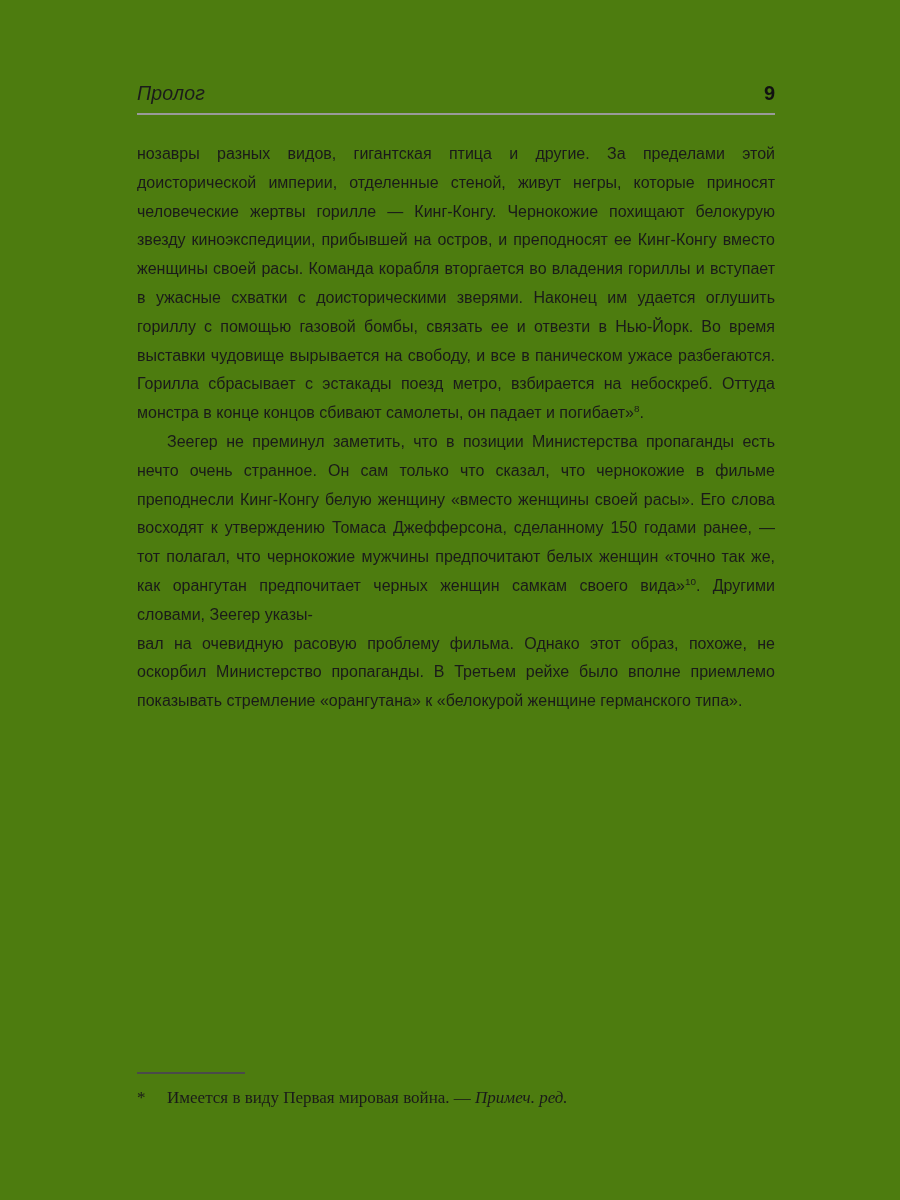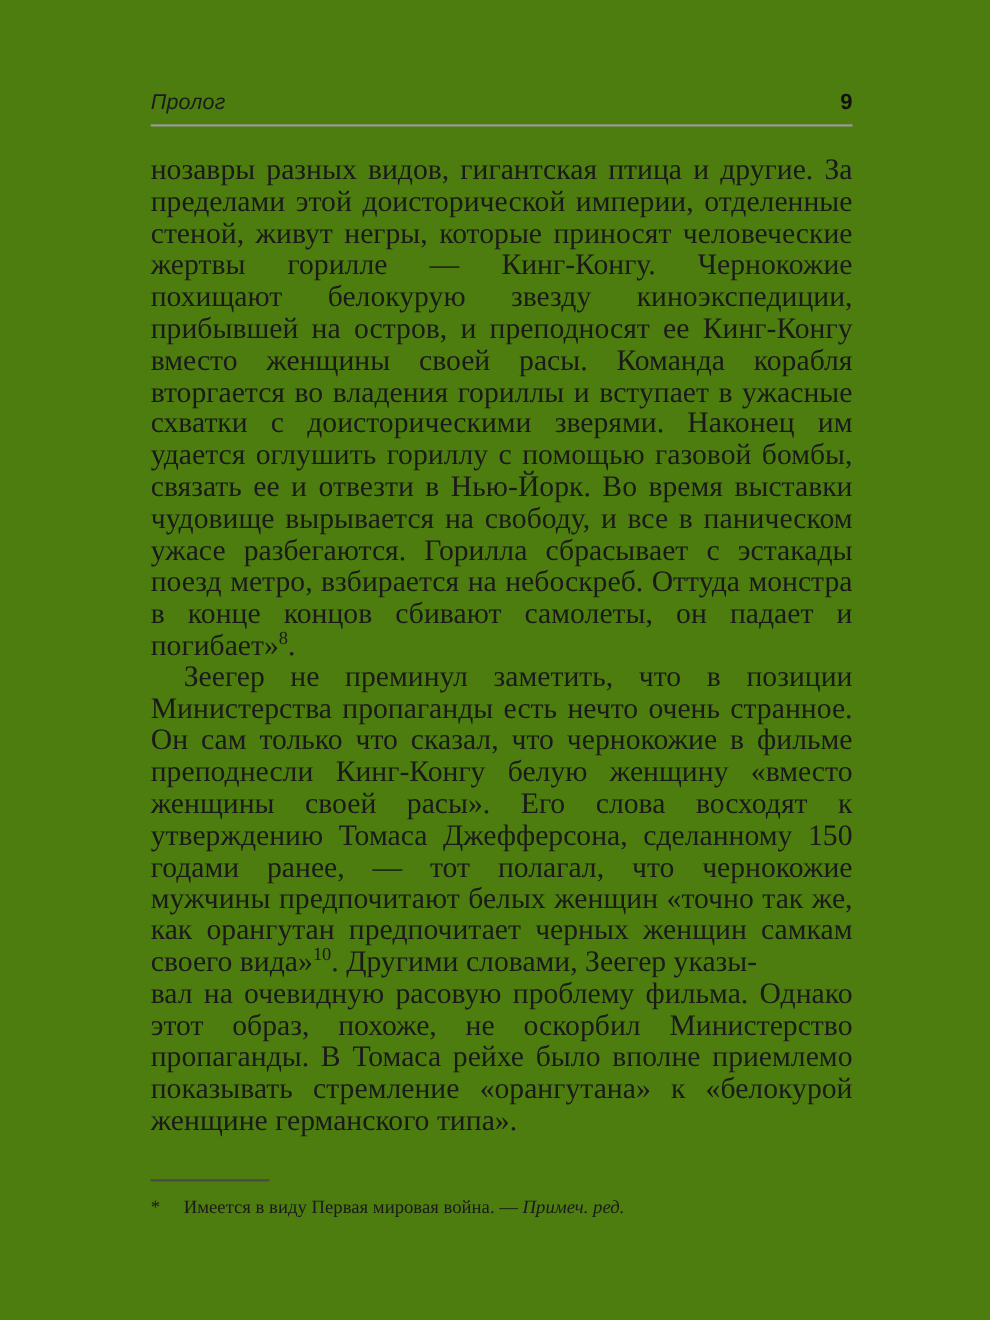--- a/index.html
+++ b/index.html
@@ -49,22 +49,22 @@
   }
 
   
   .textblock {
     position: absolute;
     left: 137px;
     top: 140px;
     width: 638px;
   }
   .para {
-    font-family: Liberation Serif, serif;
-    font-size: 27px;
+    font-family: Liberation Sans, sans-serif;
+    font-size: 16px;
     line-height: 28.8px;
     color: #1a1a1a;
     text-align: justify;
     text-justify: inter-word;
     margin: 0;
     hyphens: manual;
     -webkit-hyphens: manual;
   }
   .para + .para {
     text-indent: 30px;
@@ -117,21 +117,21 @@
   </div>
   <div class="head-rule"></div>
 
   <div class="textblock">
 
     <p class="para"><span>нозавры разных видов, гигантская птица и другие. За пределами этой доисторической империи, отделенные стеной, живут негры, которые приносят человеческие жертвы горилле — Кинг-Конгу. Чернокожие похищают белокурую звезду киноэкспедиции, прибывшей на остров, и преподносят ее Кинг-Конгу вместо женщины своей расы. Команда корабля вторгается во владения гориллы и вступает в ужасные схватки с доисторическими зверями. Наконец им удается оглушить гориллу с помощью газовой бомбы, связать ее и отвезти в Нью-Йорк. Во время выставки чудовище вырывается на свободу, и все в паническом ужасе разбегаются. Горилла сбрасывает с эстакады поезд метро, взбирается на небоскреб. Оттуда монстра в конце концов сбивают самолеты, он падает и погибает»</span><sup>8</sup><span>.</span></p>
 
 
     <p class="para"><span>Зеегер не преминул заметить, что в позиции Министерства пропаганды есть нечто очень странное. Он сам только что сказал, что чернокожие в фильме преподнесли Кинг-Конгу белую женщину «вместо женщины своей расы». Его слова восходят к утверждению Томаса Джефферсона, сделанному 150 годами ранее, — тот полагал, что чернокожие мужчины предпочитают белых женщин «точно так же, как орангутан предпочитает черных женщин самкам своего вида»</span><sup>10</sup><span>. Другими словами, Зеегер указы-</span></p>
 
-    <p class="para" style="text-indent:0">вал на очевидную расовую проблему фильма. Однако этот образ, похоже, не оскорбил Министерство пропаганды. В Томаса рейхе было вполне приемлемо показывать стремление «орангутана» к «белокурой женщине германского типа».</p>
+    <p class="para" style="text-indent:0">вал на очевидную расовую проблему фильма. Однако этот образ, похоже, не оскорбил Министерство пропаганды. В Третьем рейхе было вполне приемлемо показывать стремление «орангутана» к «белокурой женщине германского типа».</p>
 
 
   </div>
 
   <div class="footnote-zone">
     <div class="footnote-rule"></div>
     <div class="footnote">
       <span class="footnote-marker">*</span>
       <span class="footnote-text"><span>Имеется в виду Первая мировая война. — </span><em>Примеч. ред.</em></span>
     </div>

